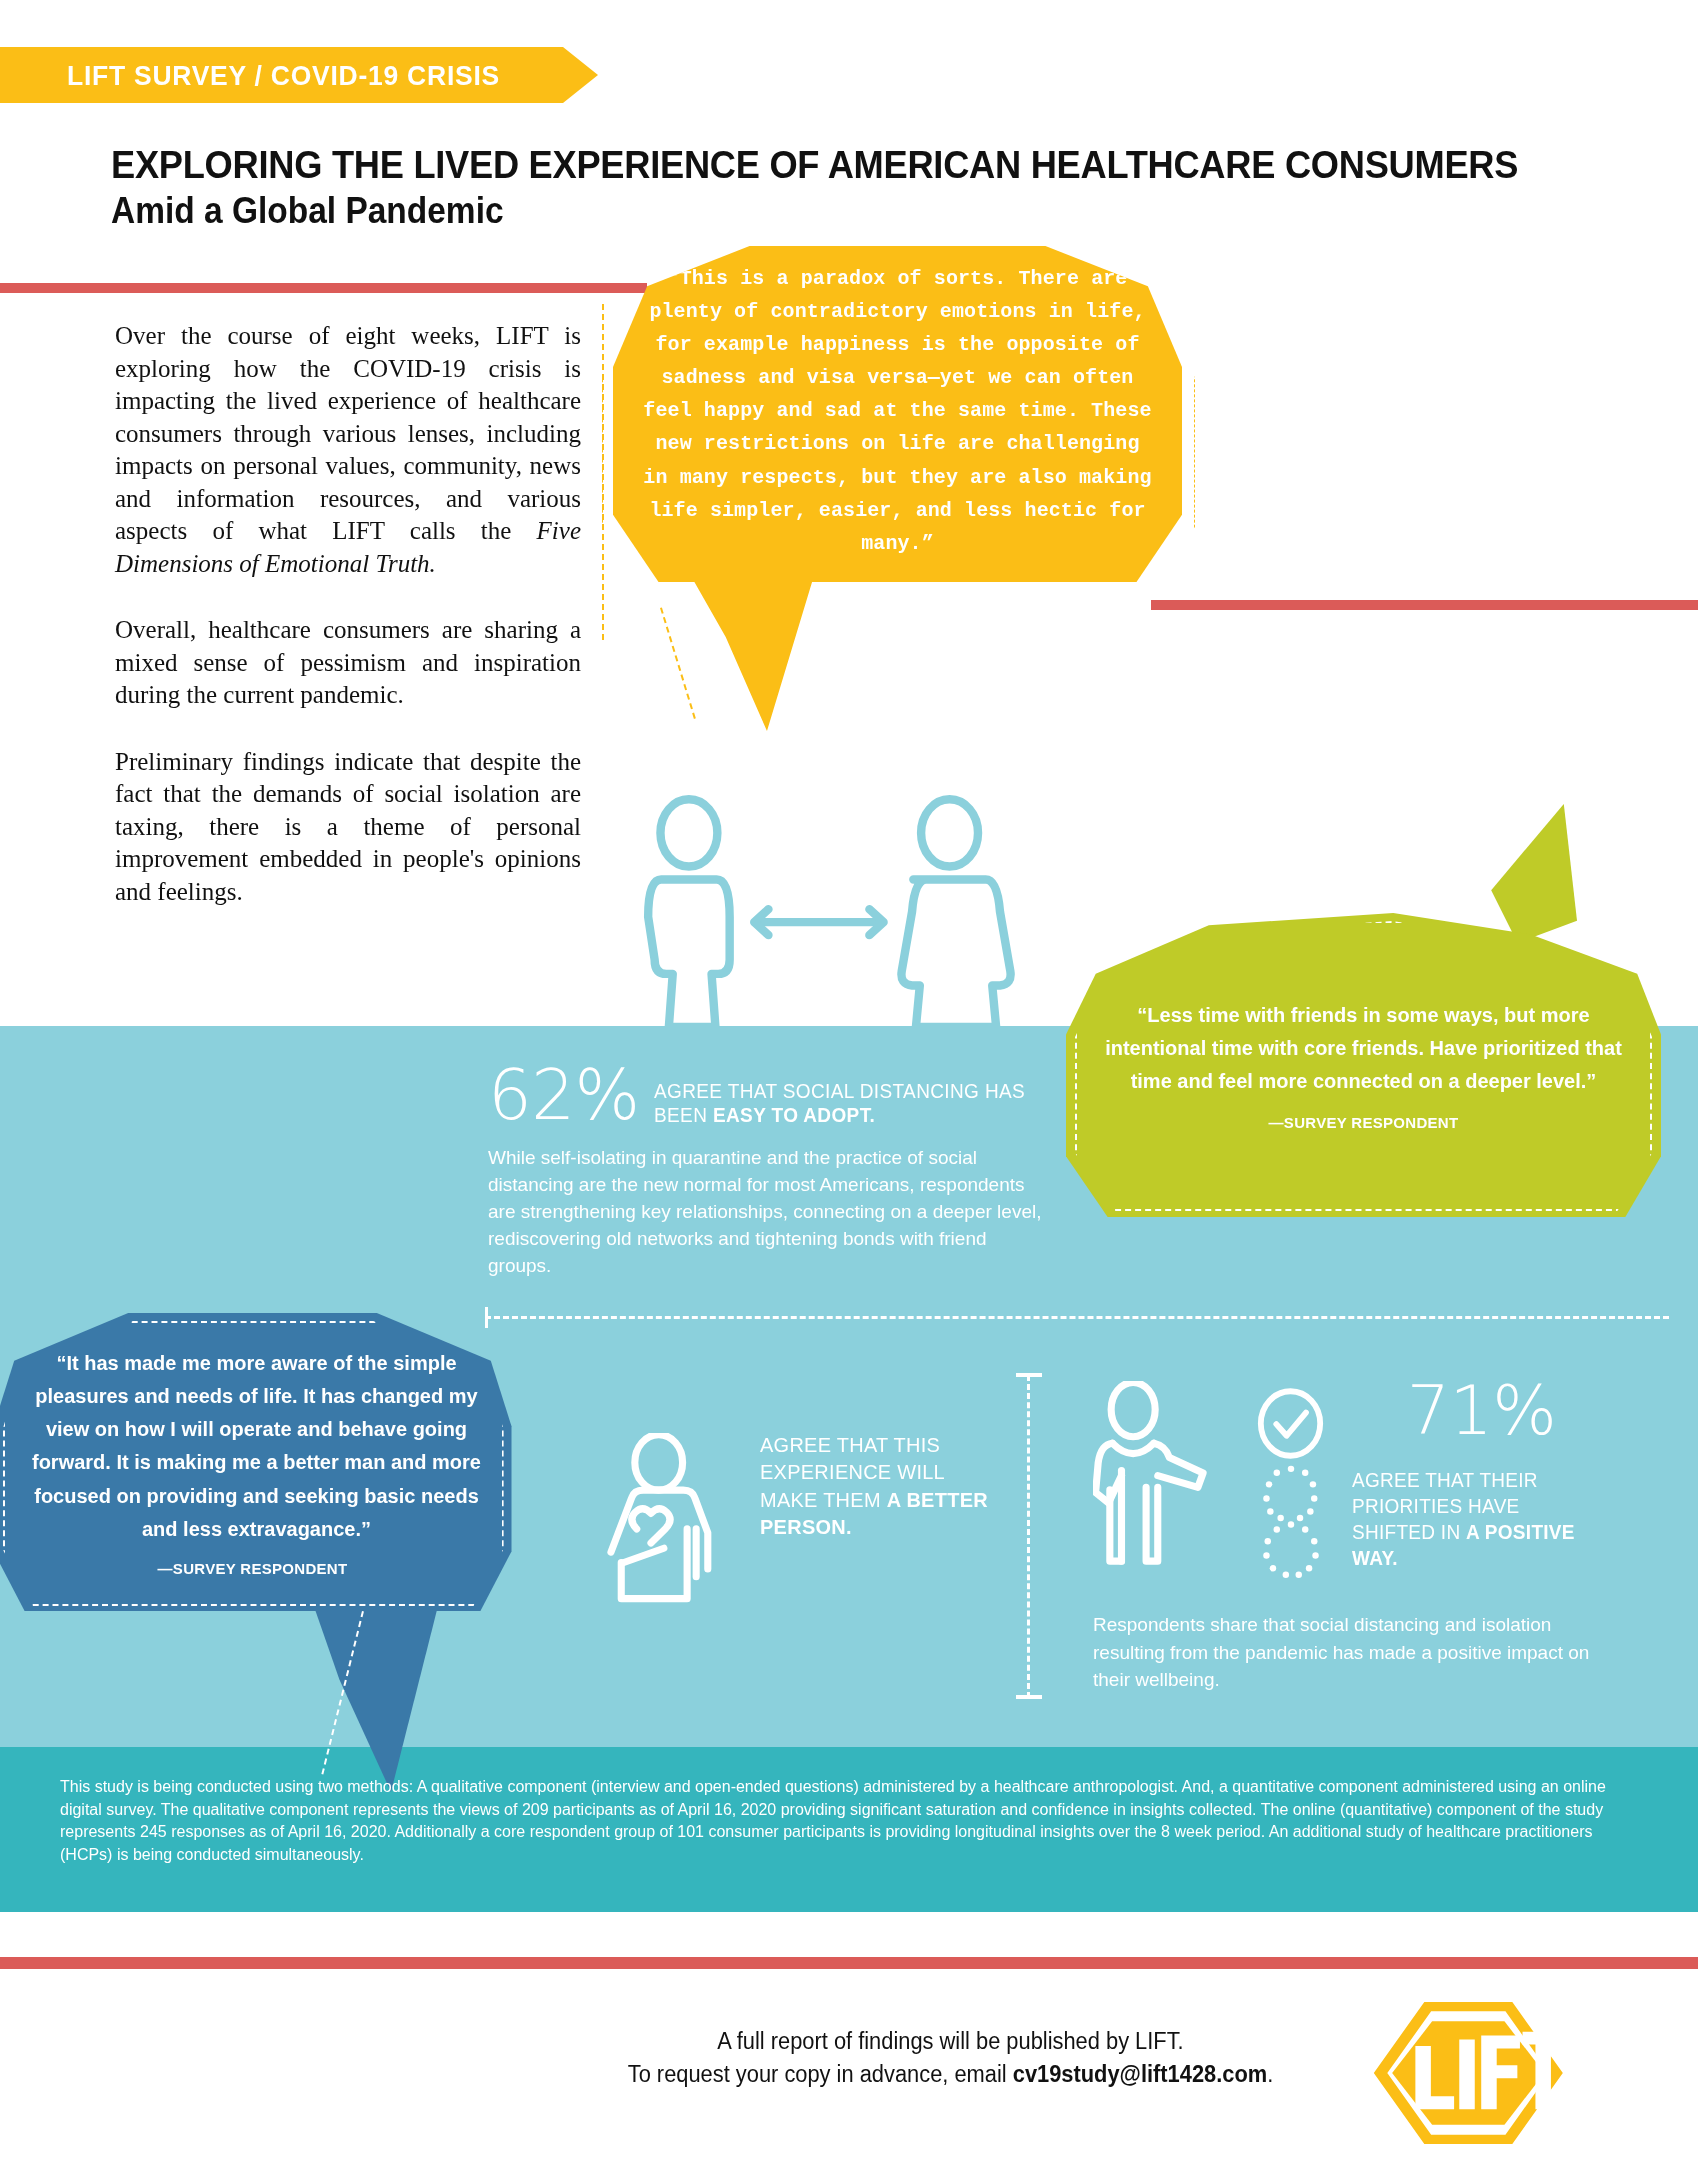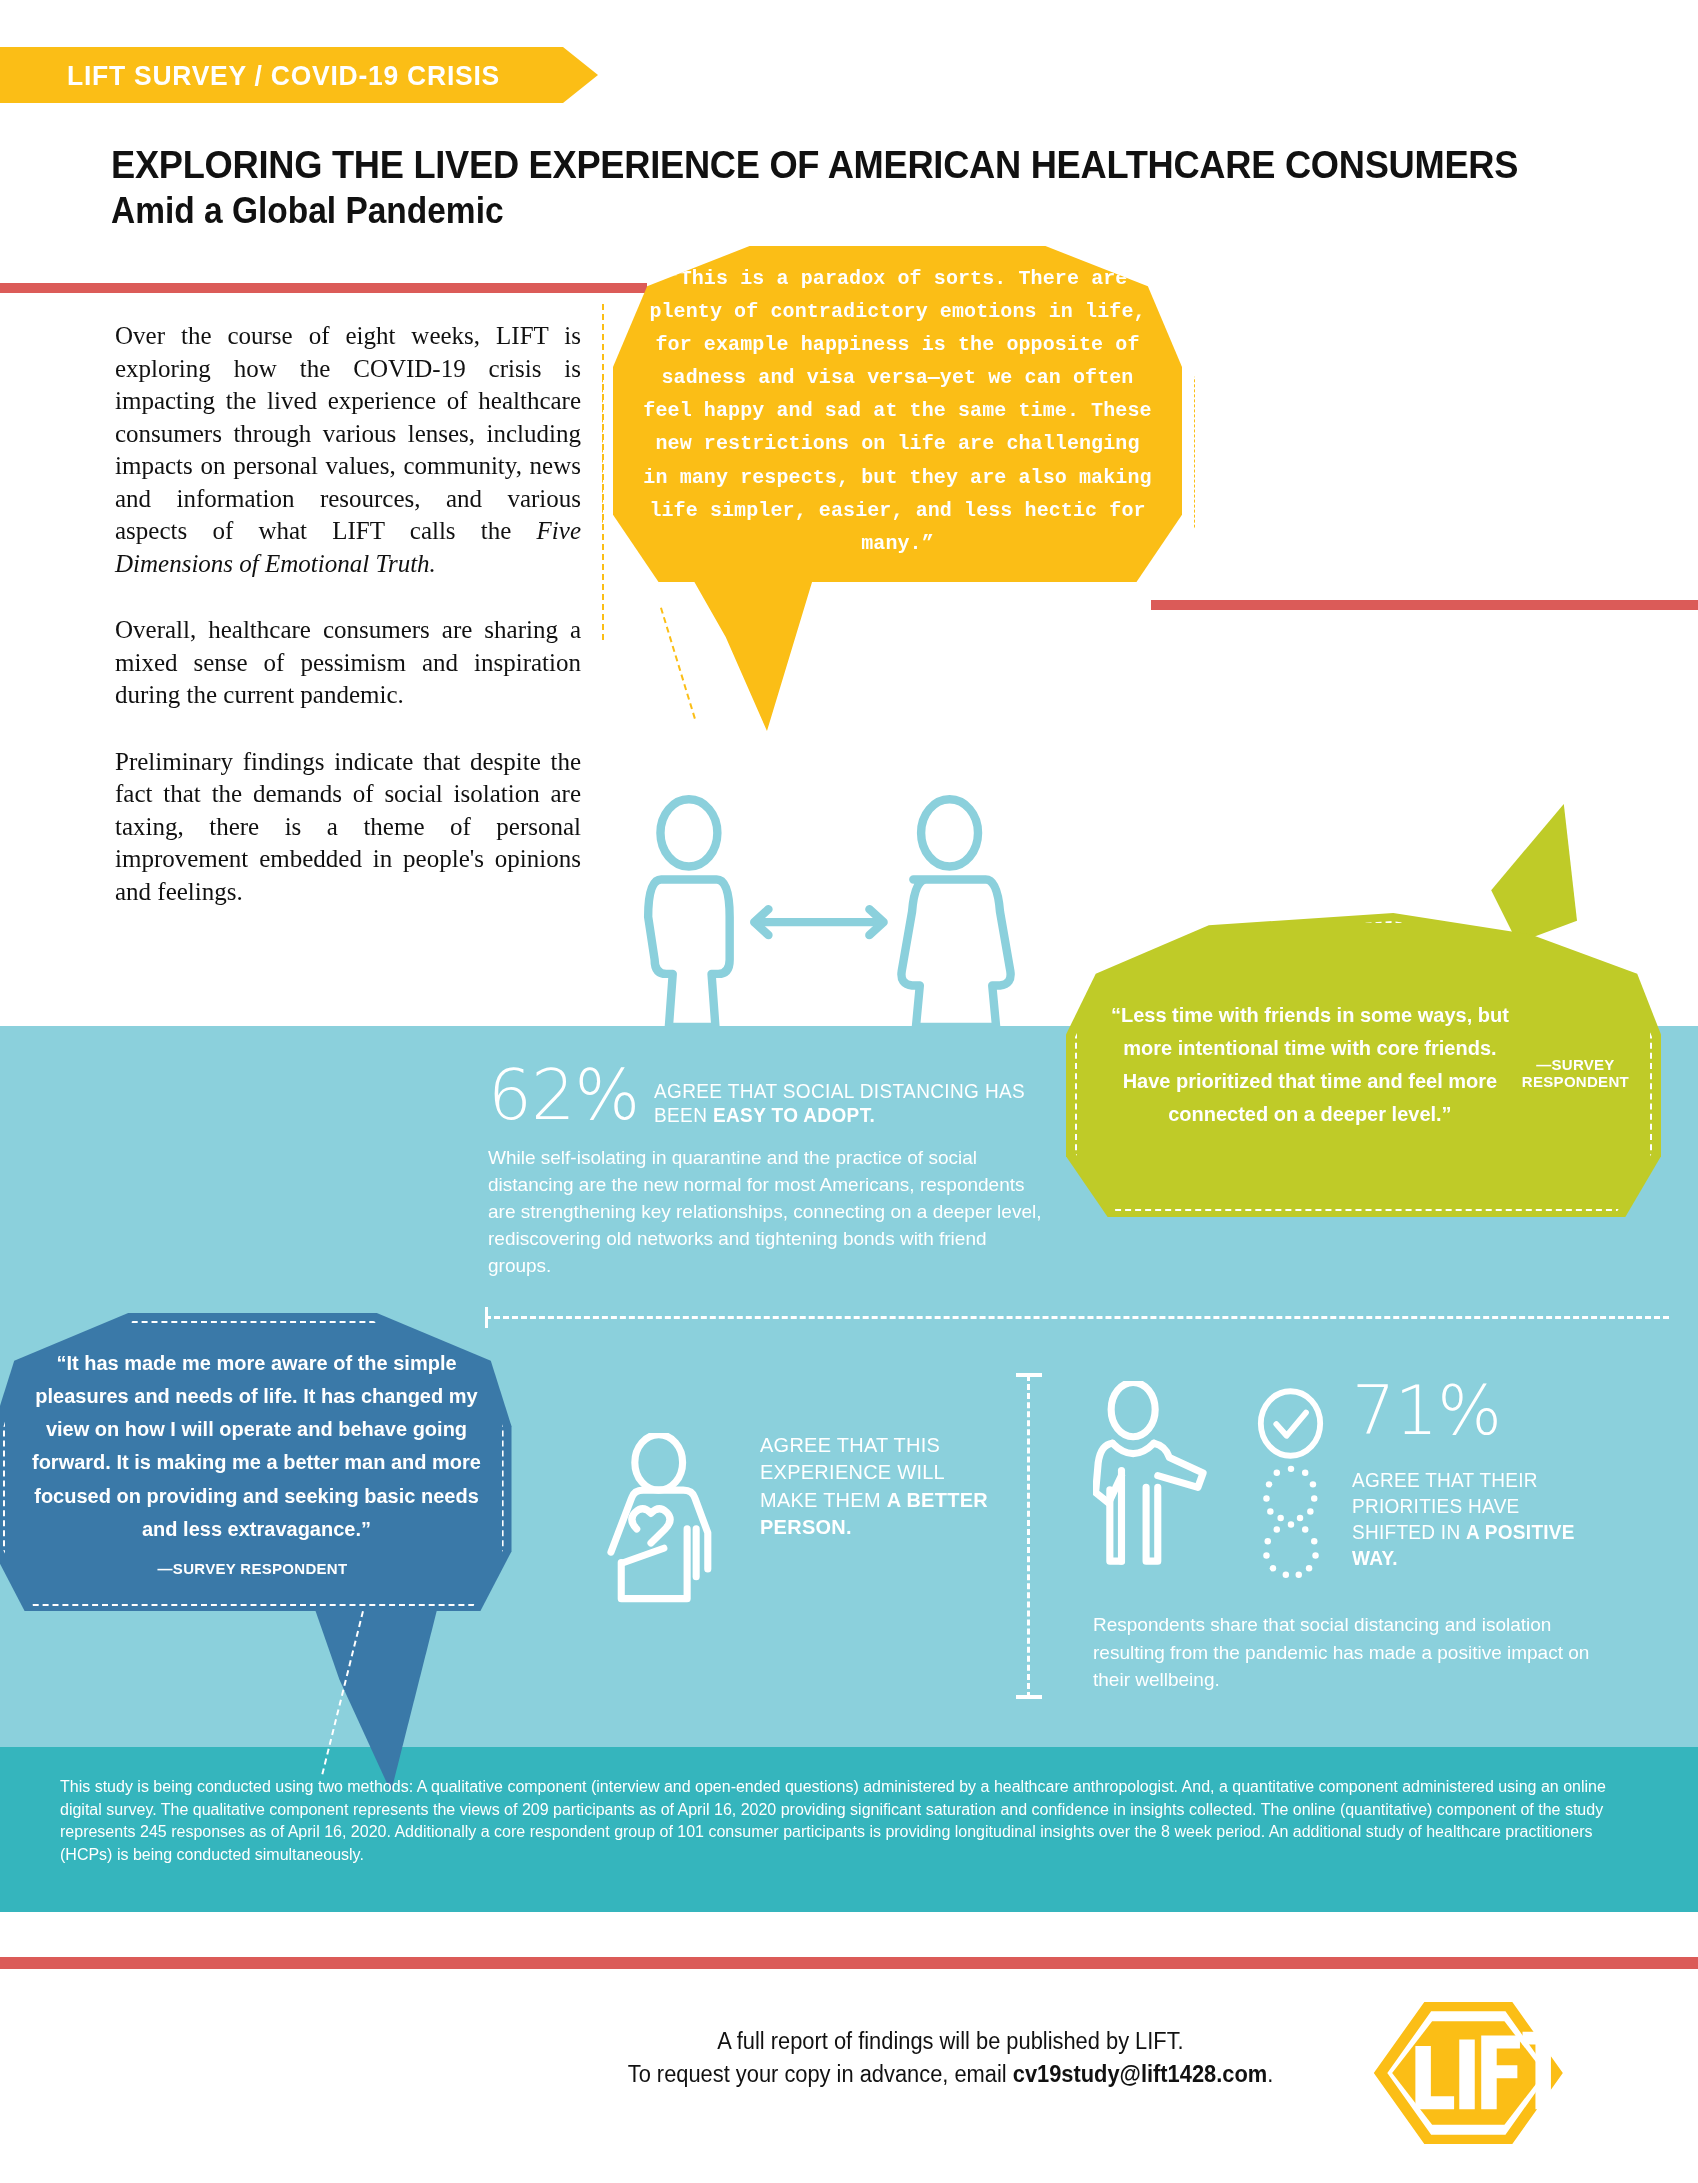--- a/index.html
+++ b/index.html
@@ -114,21 +114,21 @@
   .dash-v{ position:absolute; left:1027px; top:1375px; width:0; height:323px;
      border-left:3.2px dashed #ffffff; }
   .dash-v-cap-t{ position:absolute; left:1016px; top:1373px; width:26px; height:3.9px; background:#fff; }
   .dash-v-cap-b{ position:absolute; left:1016px; top:1695px; width:26px; height:3.9px; background:#fff; }
 
   
   .bubble-green{
     position:absolute; left:1066px; top:913px; width:595px; height:304px;
     background:#BFCB28;
     clip-path: polygon(5% 20%, 24% 4%, 55% 0, 78% 7%, 96% 20%, 100% 40%, 100% 80%, 94% 100%, 7% 100%, 0 80%, 0 40%);
-    display:flex; flex-direction:row; align-items:center; justify-content:center;
+    display:flex; flex-direction:column; align-items:center; justify-content:center;
     padding:6.5px 32px;
   }
   .bubble-green .q{ color:#fff; font-size:20px; font-weight:bold; line-height:1.66; text-align:center; }
   .bubble-green .attrib{ color:#fff; font-size:15px; font-weight:bold; letter-spacing:0.3px;
     margin-top:15.5px; text-align:center; }
   .green-tail{ position:absolute; left:1467px; top:804px; width:110px; height:139px;
     background:#BFCB28;
     clip-path: polygon(88% 0, 100% 84%, 46% 100%, 22% 62%);
   }
   .green-dash{ position:absolute; left:1075px; top:921px; width:577px; height:290px;
@@ -166,21 +166,21 @@
   .stat67-lab{ color:#fff; font-size:21px; line-height:1.3; margin-top:18px; letter-spacing:0.3px;
      transform:scaleX(0.95); transform-origin:left top; }
   .stat67-lab b{ font-weight:bold; }
 
   
   .icon71{ position:absolute; left:1093px; top:1381px; width:136px; height:188px; }
   .icon71-check{ position:absolute; left:1255px; top:1388px; width:71px; height:71px; }
   .icon71-dots{ position:absolute; left:1252px; top:1465px; width:78px; height:113px; }
   .stat71{ position:absolute; left:1352px; top:1378px; width:259px; }
   .stat71-num{ color:#fff; font-size:68px; font-weight:300; line-height:0.98;
-     font-family:"DejaVu Sans", sans-serif; letter-spacing:-0.6px; }
+     font-family:"DejaVu Sans", sans-serif; letter-spacing:-0.6px;text-align:center; }
   .stat71-lab{ color:#fff; font-size:20px; line-height:1.3; margin-top:22px; letter-spacing:0.3px;
      transform:scaleX(0.95); transform-origin:left top; }
   .stat71-lab b{ font-weight:bold; }
   .stat71-desc{ position:absolute; left:1093px; top:1611px; width:511px;
      color:#fff; font-size:19px; line-height:1.45; }
 
   
   .method{ position:absolute; left:60px; top:1776px; width:1578px;
      color:#fff; font-size:16px; line-height:1.42; }
 

